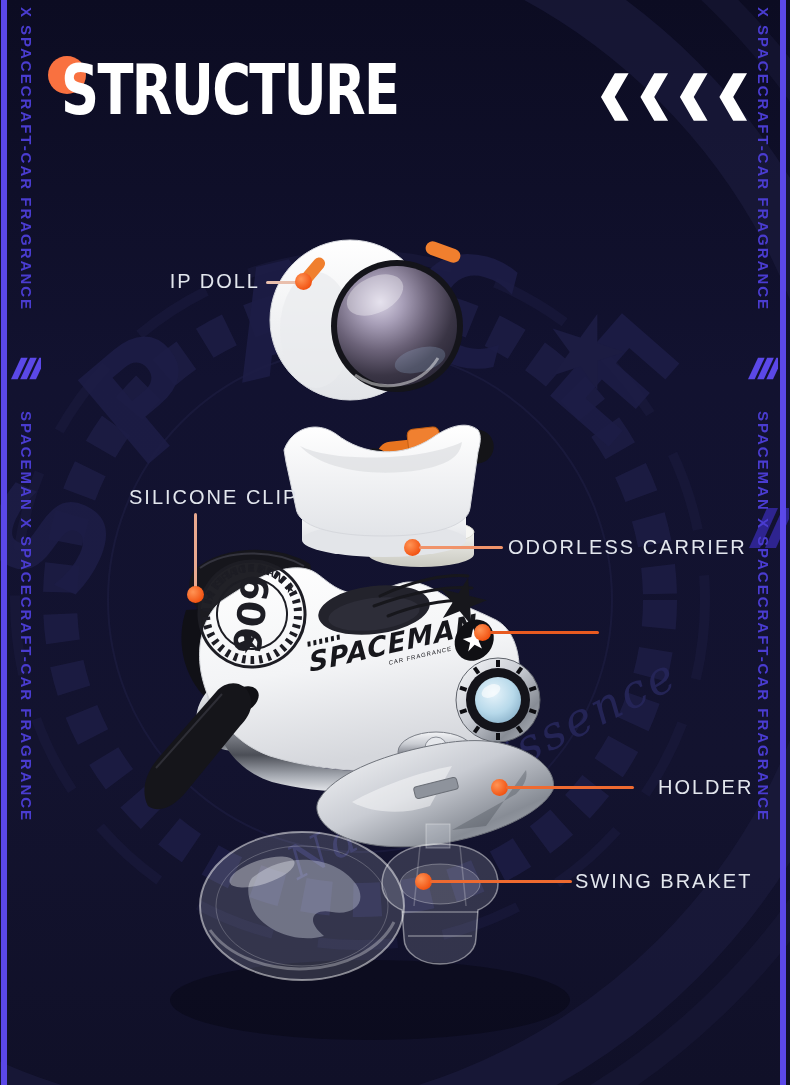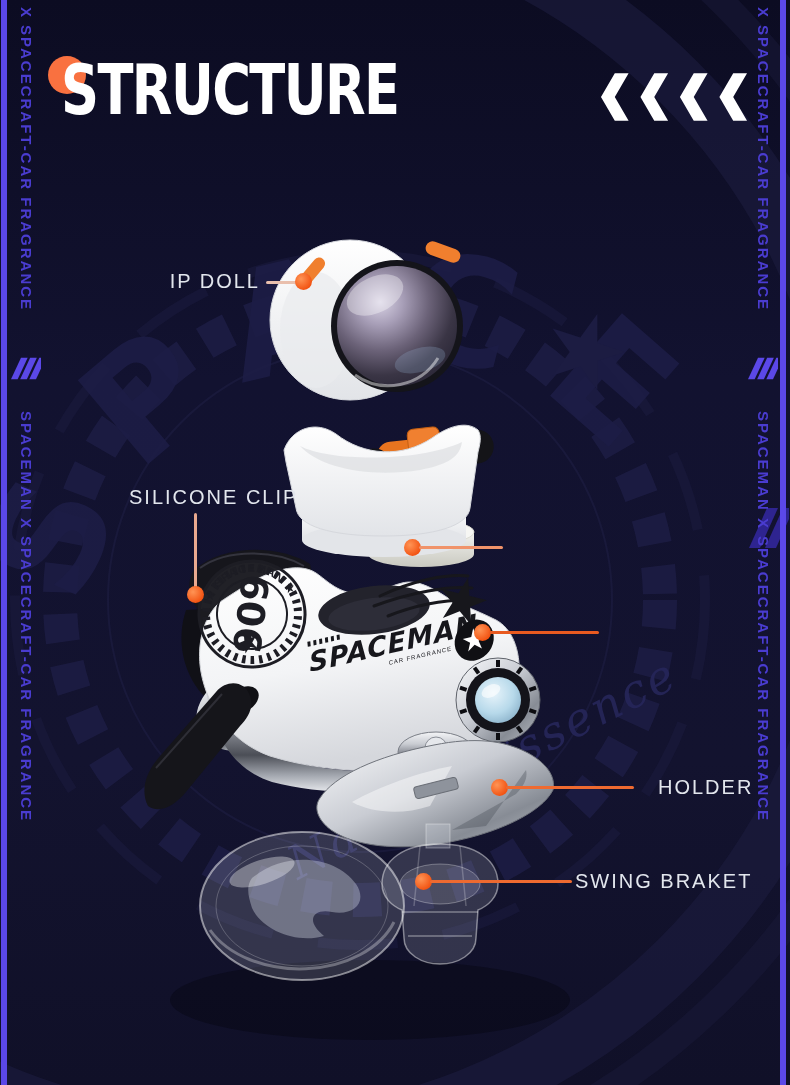--- a/index.html
+++ b/index.html
@@ -294,20 +294,21 @@
   <div class="callout-label" style="left:140px;top:270px;width:120px;text-align:right;">IP DOLL</div>
   <div class="callout-line" style="left:266px;top:281px;width:32px;background:#E9BFAD;"></div>
   <div class="callout-dot" style="left:295px;top:273px;"></div>
 
   <div class="callout-label" style="left:104px;top:486px;margin-left:25px;">SILICONE CLIP</div>
   <div class="callout-vline" style="left:194px;top:513px;height:76px;background:#E9A98F;"></div>
   <div class="callout-dot" style="left:187px;top:586px;"></div>
 
   <div class="callout-dot" style="left:404px;top:539px;"></div>
   <div class="callout-line" style="left:419px;top:546px;width:84px;background:#F0936A;"></div>
+  <div class="callout-label" style="left:508px;top:536px;">ODORLESS CARRIER</div>
 
   <div class="callout-dot" style="left:474px;top:624px;"></div>
   <div class="callout-line" style="left:489px;top:631px;width:110px;background:#E85A20;"></div>
 
   <div class="callout-dot" style="left:491px;top:779px;"></div>
   <div class="callout-line" style="left:506px;top:786px;width:128px;background:#EE6A30;"></div>
   <div class="callout-label" style="left:658px;top:776px;">HOLDER</div>
 
   <div class="callout-dot" style="left:415px;top:873px;"></div>
   <div class="callout-line" style="left:430px;top:880px;width:142px;background:#EE6A30;"></div>

